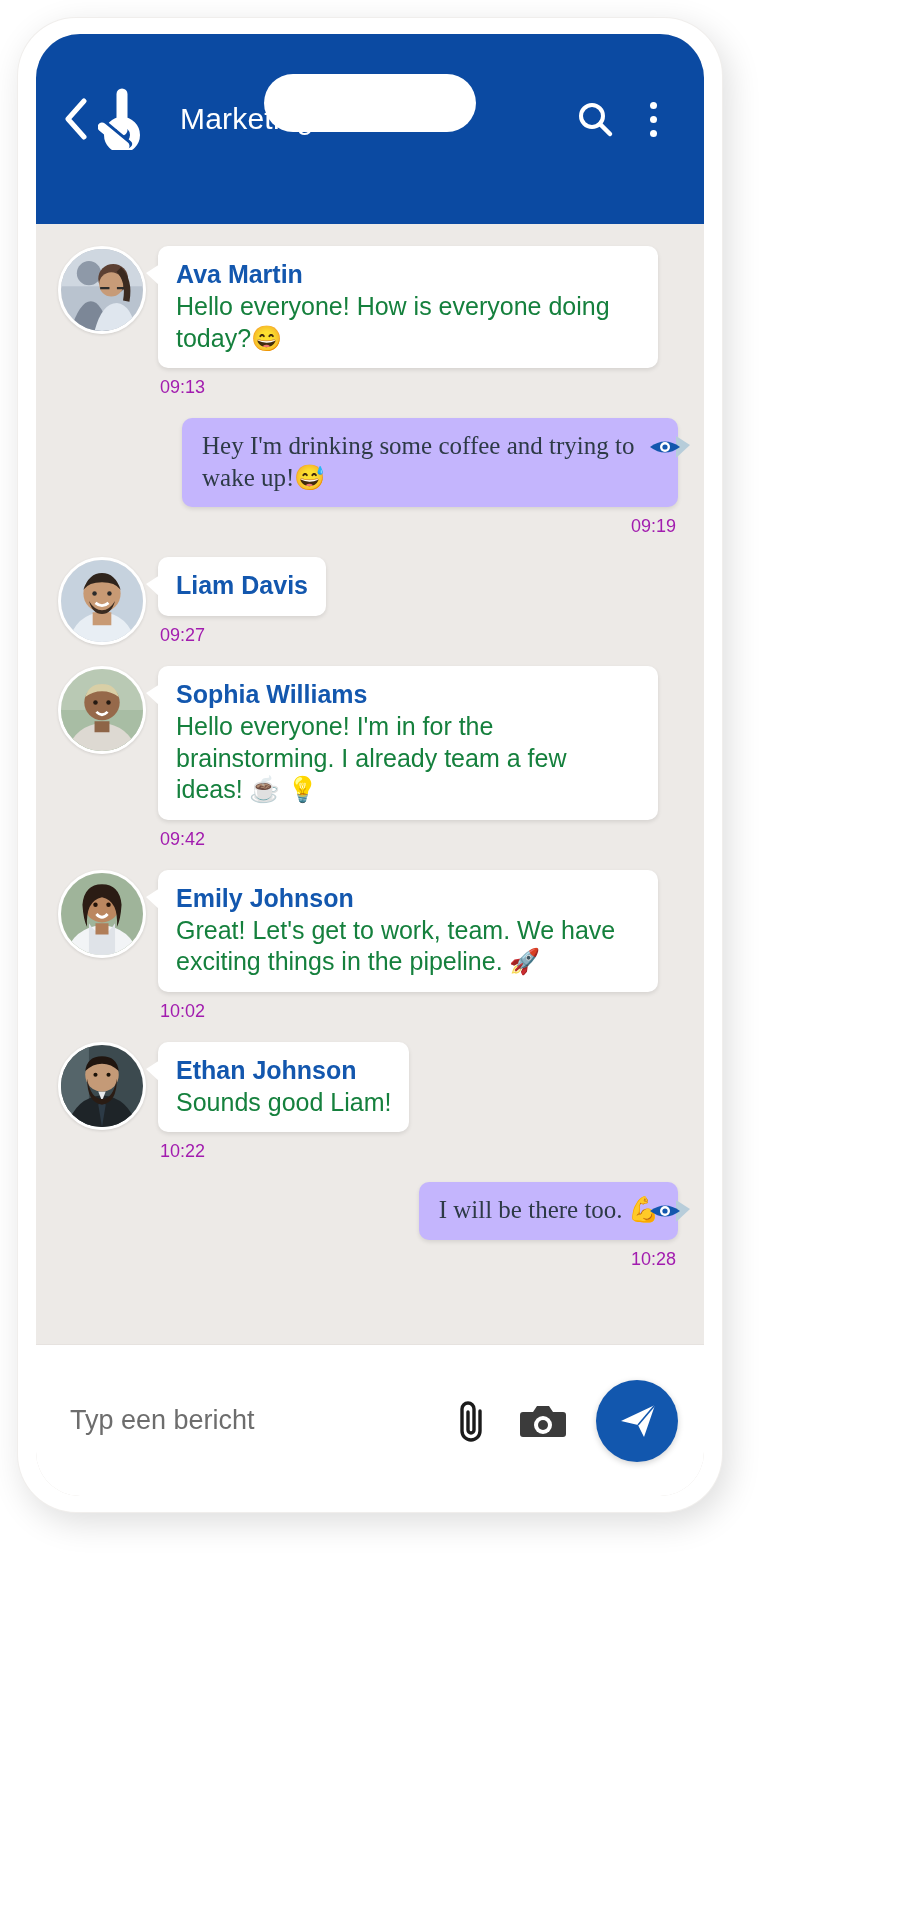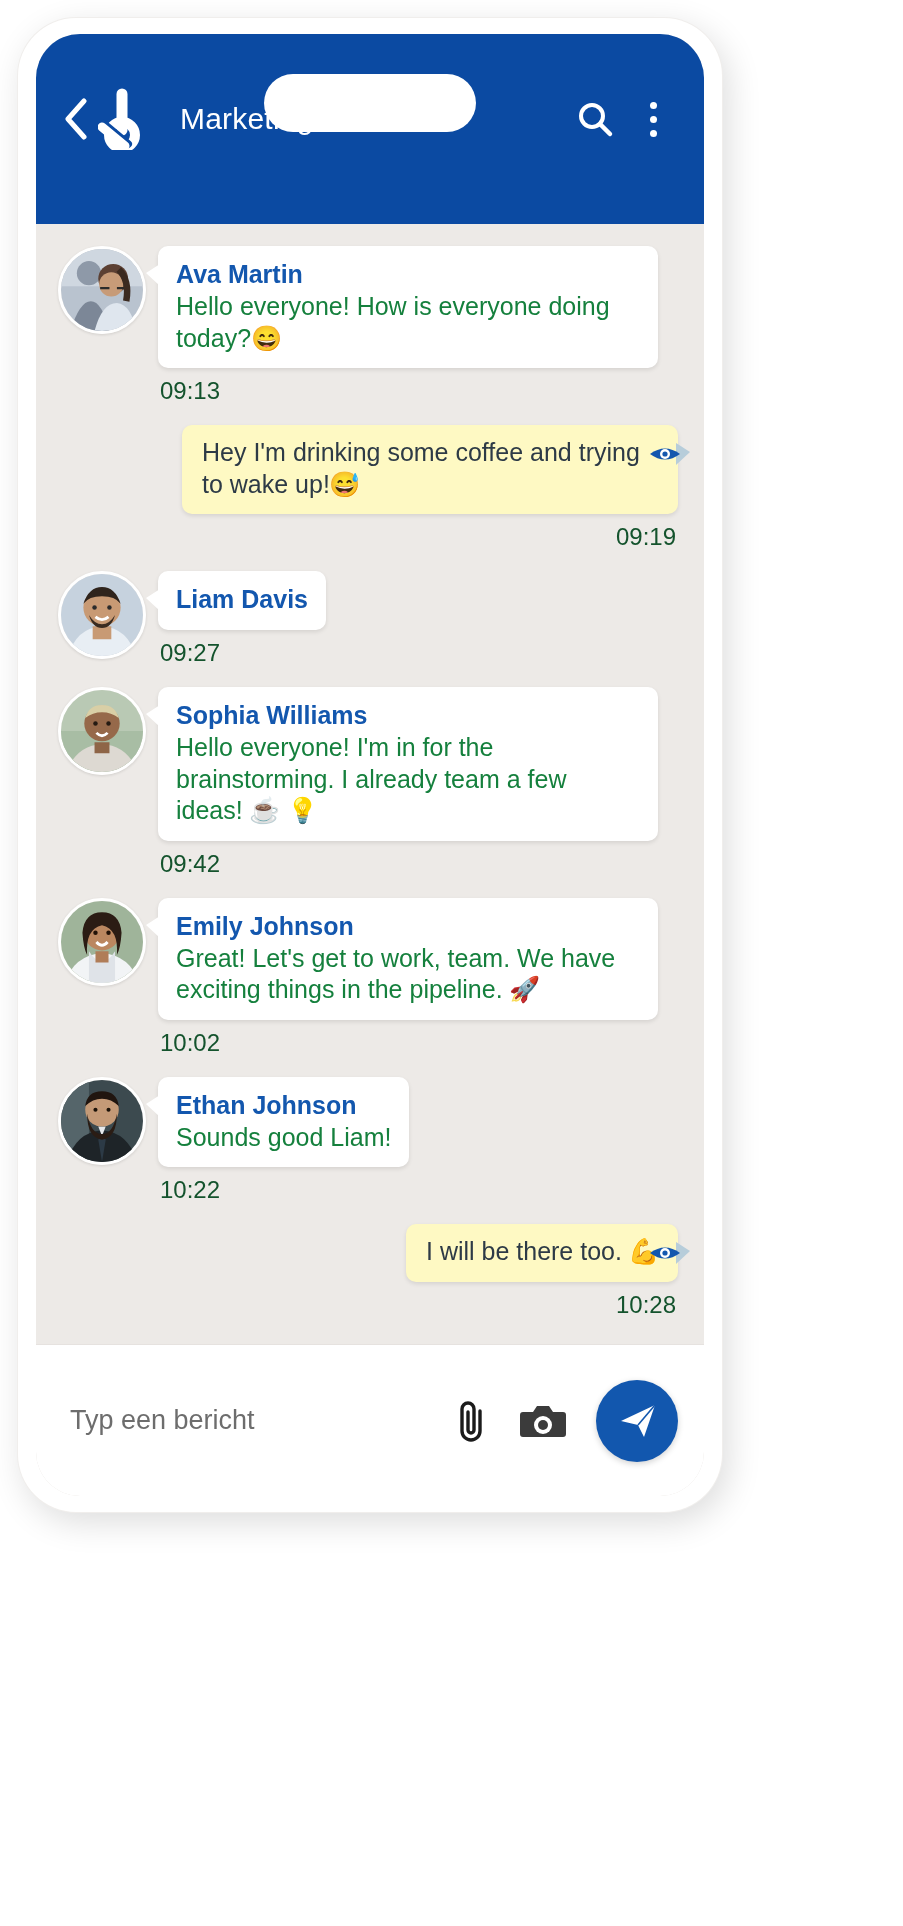--- a/index.html
+++ b/index.html
@@ -138,31 +138,32 @@
     margin-bottom: 1px;
   }
   .text {
     color: #15803d;
     font-size: 25px;
     font-weight: 400;
     line-height: 1.26;
     white-space: pre-wrap;
   }
   .time {
-    color: #14532d;
-    font-size: 24px;
+    color: #a21caf;
+    font-size: 18px;
     margin: 9px 0 14px 2px;
   }
   .time.right { text-align: right; margin-right: 6px; }
 
   .bubble.out {
-    background: #fef9c3;
+    background: #c4b5fd;
     border-radius: 10px;
     padding: 12px 18px 14px 20px;
     box-shadow: 0 2px 4px rgba(0,0,0,0.10);
+    font-family: Liberation Serif, serif;
   }
   .bubble.out::after {
     content: "";
     position: absolute;
     right: -12px; top: 18px;
     width: 0; height: 0;
     border-top: 9px solid transparent;
     border-bottom: 13px solid transparent;
     border-left: 14px solid #b7cdda;
   }

